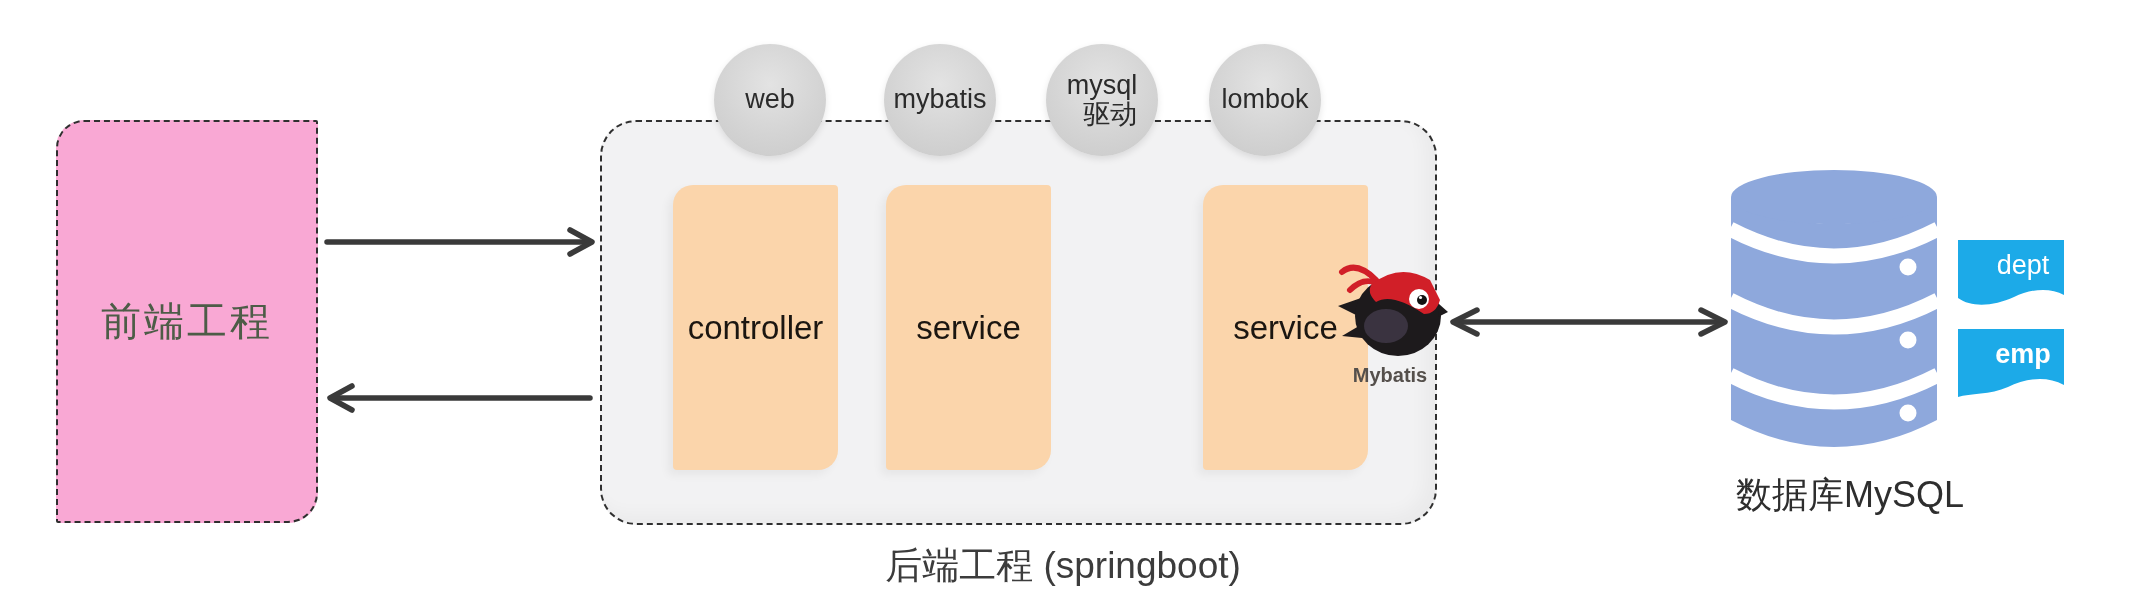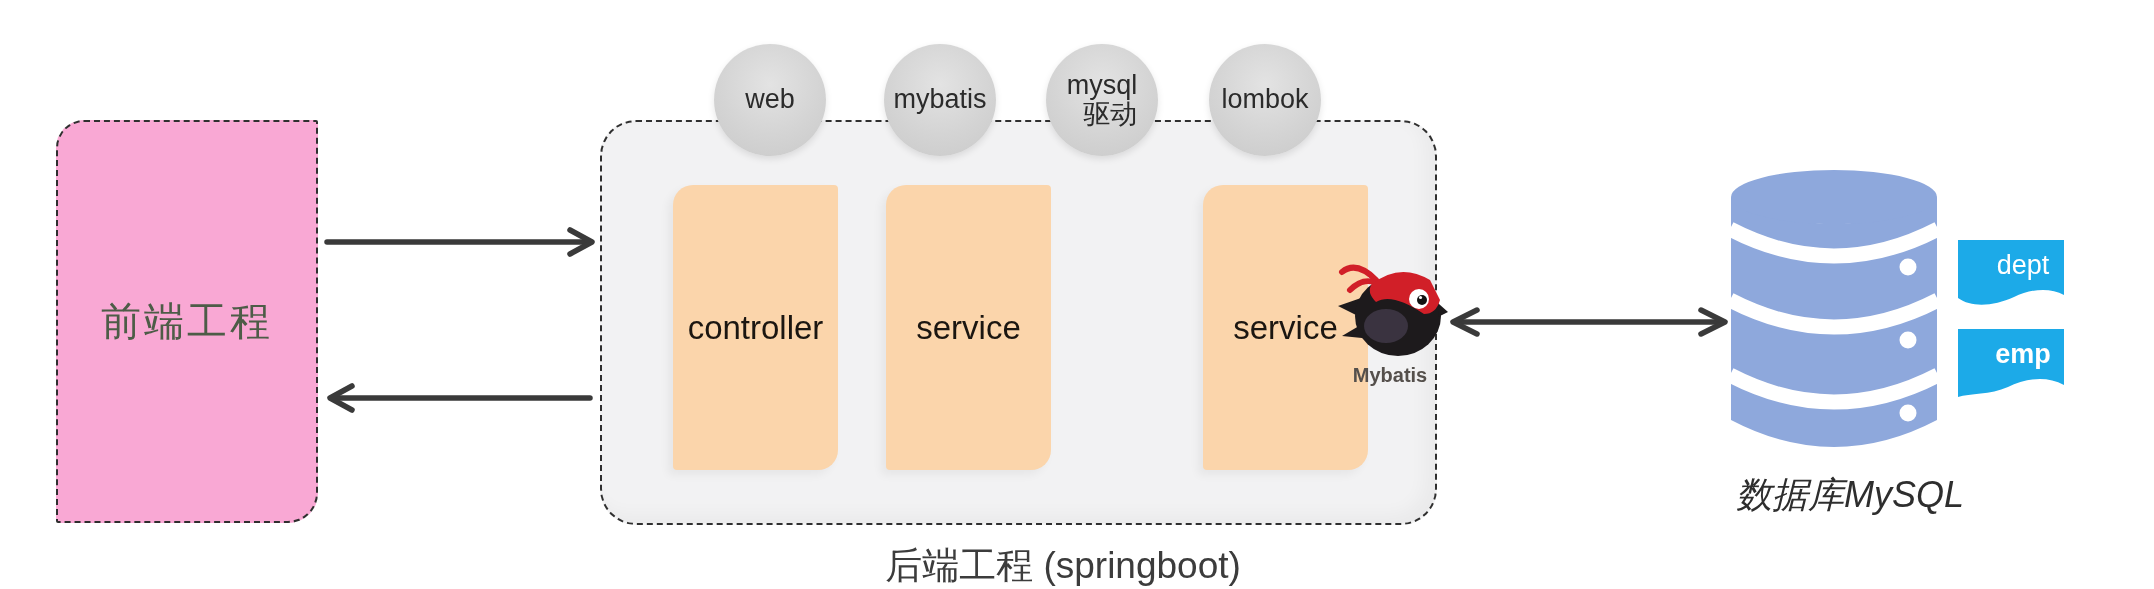--- a/index.html
+++ b/index.html
@@ -45,21 +45,21 @@
   
   .mybatis-bird{position:absolute;left:1336px;top:262px;width:112px;height:100px;}
   .mybatis-label{
     position:absolute;left:1344px;top:364px;width:92px;text-align:center;
     font-size:20px;font-weight:bold;color:#55504c;
   }
   
   .db-icon{position:absolute;left:1728px;top:166px;width:212px;height:290px;}
   .db-caption{
     position:absolute;left:1660px;top:471px;width:380px;text-align:center;
-    font-size:36px;color:#2e2e2e;font-style:italic;
+    font-size:36px;color:#2e2e2e;
   }
   .table-tag{position:absolute;left:1958px;width:130px;height:68px;}
   .table-tag svg{position:absolute;left:0;top:0;width:106px;height:68px;}
   .tag-dept{top:240px;} .tag-emp{top:329px;font-weight:bold;}
   .table-tag-label{
     position:absolute;left:0;top:10px;width:100%;text-align:center;
     font-size:27px;color:#ffffff;
   }
   
   .arrows-layer{position:absolute;left:0;top:0;width:2154px;height:589px;pointer-events:none;}

